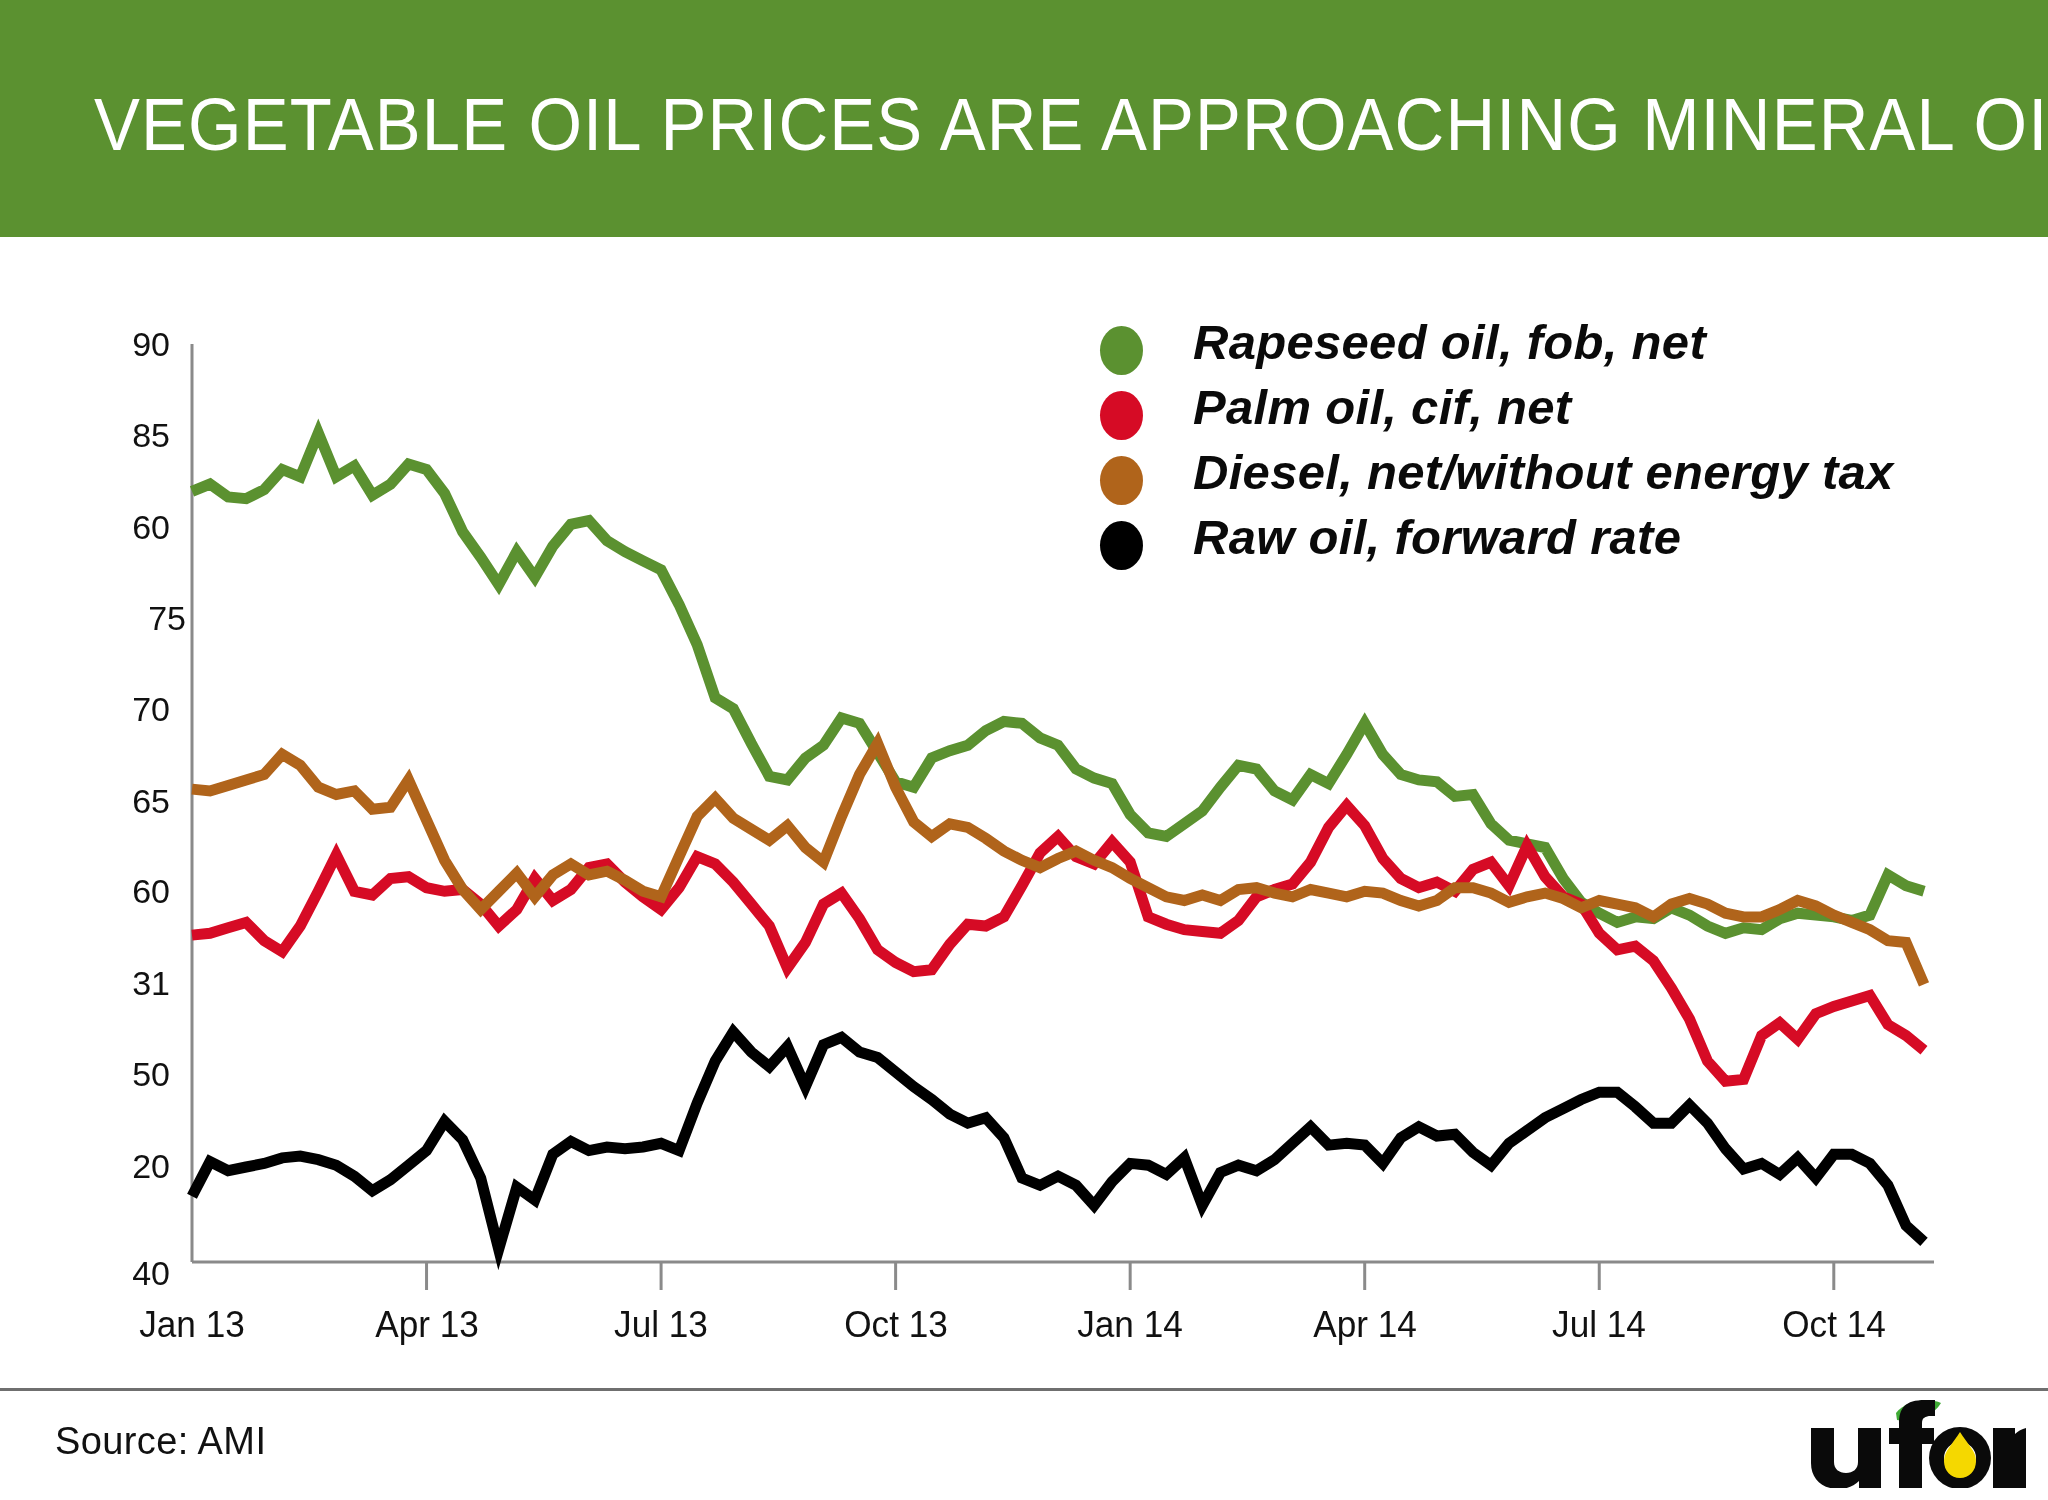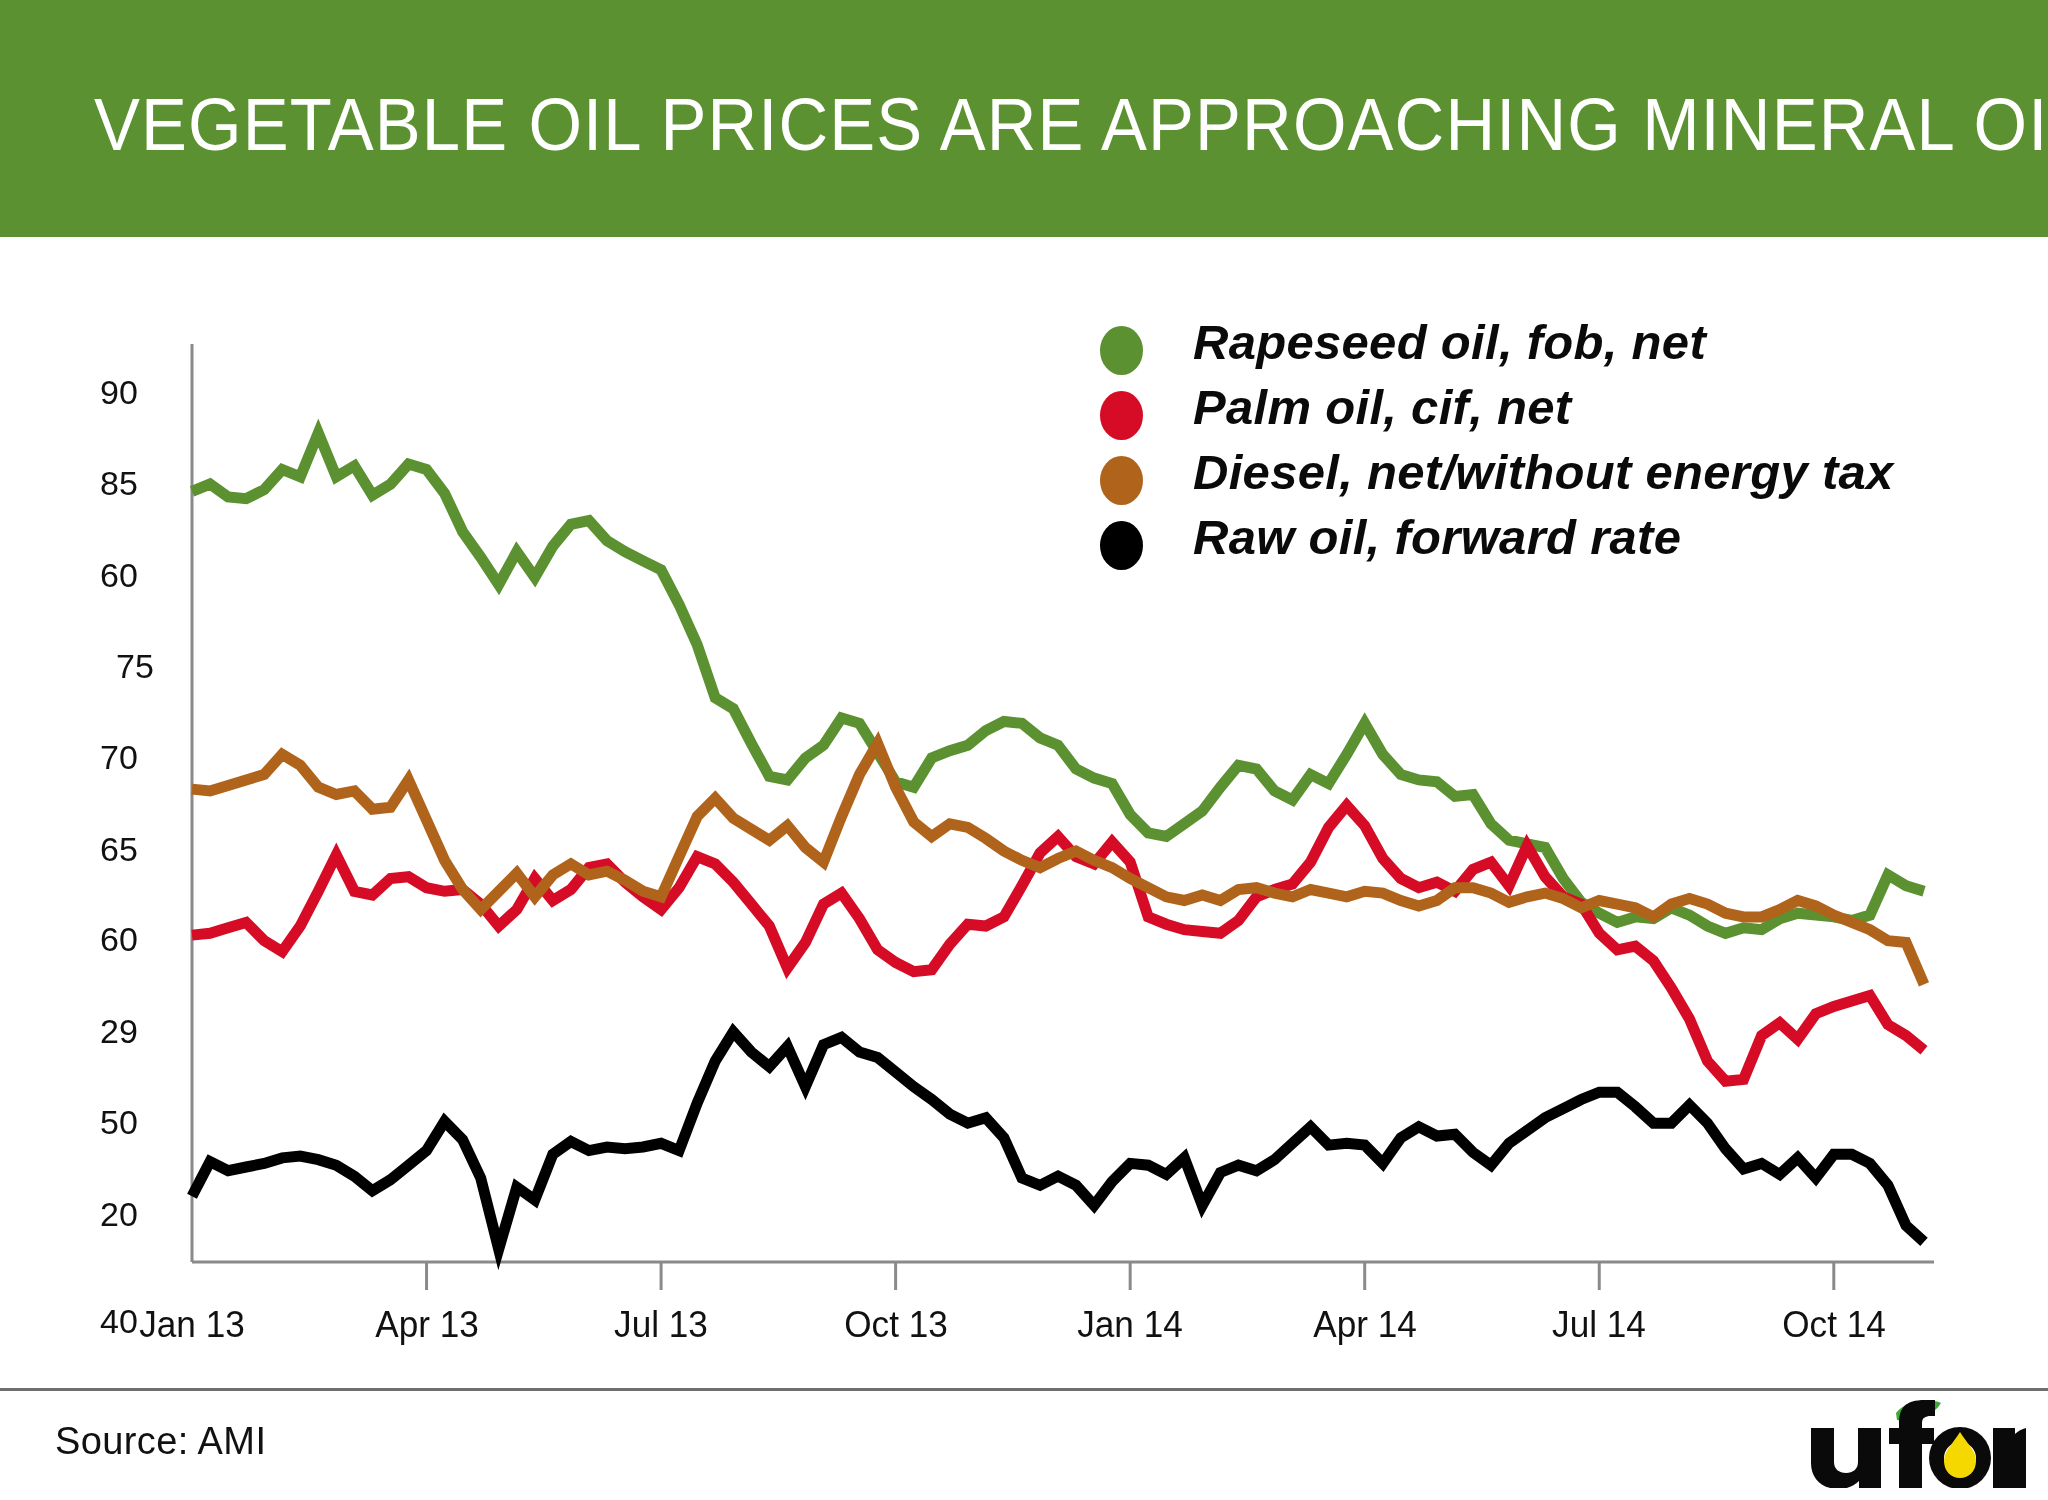--- a/index.html
+++ b/index.html
@@ -31,21 +31,21 @@
     position:absolute;left:105px;top:268px;
     font-family:"Liberation Sans",sans-serif;
     font-size:30px;font-weight:bold;color:#111;
     letter-spacing:.2px;
   }
 
   .ytick{
     position:absolute;
     font-family:"Liberation Sans",sans-serif;
     font-size:34px;color:#111;
-    width:70px;margin-top:48px;
+    text-align:right;width:70px;
   }
   .xtick{
     position:absolute;
     font-family:"Liberation Sans Narrow","Liberation Sans",sans-serif;
     font-size:37px;color:#111;
     text-align:center;width:230px;
     transform:scaleX(0.95);
   }
 
   
@@ -104,21 +104,21 @@
           <polyline points="192.0,552.1 210.0,553.9 228.1,548.4 246.1,542.9 264.2,537.5 282.2,517.4 300.3,528.3 318.3,550.2 336.3,557.5 354.4,553.9 372.4,572.2 390.5,570.3 408.5,542.9 426.5,583.1 444.6,623.3 462.6,652.5 480.7,672.6 498.7,654.3 516.8,636.1 534.8,659.8 552.8,637.9 570.9,626.9 588.9,637.9 607.0,634.2 625.0,643.4 643.0,654.3 661.1,659.8 679.1,619.6 697.2,579.5 715.2,561.2 733.3,581.3 751.3,592.2 769.3,603.2 787.4,588.6 805.4,610.5 823.5,625.1 841.5,579.5 859.5,537.5 877.6,506.4 895.6,550.2 913.7,584.9 931.7,599.5 949.8,586.8 967.8,590.4 985.8,601.4 1003.9,614.1 1021.9,623.3 1040.0,630.6 1058.0,621.5 1076.0,614.1 1094.1,623.3 1112.1,630.6 1130.2,641.5 1148.2,650.7 1166.3,659.8 1184.3,663.5 1202.3,658.0 1220.4,663.5 1238.4,652.5 1256.5,650.7 1274.5,656.1 1292.5,659.8 1310.6,652.5 1328.6,656.1 1346.7,659.8 1364.7,654.3 1382.8,656.1 1400.8,663.5 1418.8,668.9 1436.9,663.5 1454.9,650.7 1473.0,650.7 1491.0,656.1 1509.0,665.3 1527.1,659.8 1545.1,656.1 1563.2,661.6 1581.2,670.8 1599.3,663.5 1617.3,667.1 1635.3,670.8 1653.4,679.9 1671.4,667.1 1689.5,661.6 1707.5,667.1 1725.5,676.2 1743.6,679.9 1761.6,679.9 1779.7,672.6 1797.7,663.5 1815.8,668.9 1833.8,678.1 1851.8,685.4 1869.9,692.7 1887.9,703.6 1906.0,705.5 1924.0,747.4" fill="none" stroke="#b0641b" stroke-width="11" stroke-linejoin="miter" stroke-linecap="butt"></polyline>
           <polyline points="192.0,959.3 210.0,924.6 228.1,933.7 246.1,930.0 264.2,926.4 282.2,920.9 300.3,919.1 318.3,922.7 336.3,928.2 354.4,939.2 372.4,953.8 390.5,942.8 408.5,928.2 426.5,913.6 444.6,884.4 462.6,902.7 480.7,941.0 498.7,1012.2 516.8,950.1 534.8,962.9 552.8,917.3 570.9,904.5 588.9,913.6 607.0,910.0 625.0,911.8 643.0,910.0 661.1,906.3 679.1,913.6 697.2,866.1 715.2,824.1 733.3,794.9 751.3,815.0 769.3,829.6 787.4,809.5 805.4,849.7 823.5,807.7 841.5,800.4 859.5,815.0 877.6,820.5 895.6,835.1 913.7,849.7 931.7,862.5 949.8,877.1 967.8,886.2 985.8,880.7 1003.9,900.8 1021.9,941.0 1040.0,948.3 1058.0,939.2 1076.0,948.3 1094.1,968.4 1112.1,944.7 1130.2,926.4 1148.2,928.2 1166.3,937.4 1184.3,920.9 1202.3,968.4 1220.4,935.5 1238.4,928.2 1256.5,933.7 1274.5,922.7 1292.5,906.3 1310.6,889.9 1328.6,908.1 1346.7,906.3 1364.7,908.1 1382.8,926.4 1400.8,900.8 1418.8,889.9 1436.9,899.0 1454.9,897.2 1473.0,915.4 1491.0,928.2 1509.0,906.3 1527.1,893.5 1545.1,880.7 1563.2,871.6 1581.2,862.5 1599.3,855.2 1617.3,855.2 1635.3,869.8 1653.4,886.2 1671.4,886.2 1689.5,868.0 1707.5,886.2 1725.5,911.8 1743.6,931.9 1761.6,926.4 1779.7,937.4 1797.7,920.9 1815.8,941.0 1833.8,917.3 1851.8,917.3 1869.9,926.4 1887.9,948.3 1906.0,988.5 1924.0,1004.9" fill="none" stroke="#000000" stroke-width="11" stroke-linejoin="miter" stroke-linecap="butt"></polyline>
         </g>
     </svg>
   </div>
 
   <div id="ytick-layer">
       <div class="ytick" style="left:100px;top:1254px">40</div>
       <div class="ytick" style="left:100px;top:1147px">20</div>
       <div class="ytick" style="left:100px;top:1055px">50</div>
-      <div class="ytick" style="left:100px;top:964px">29</div>
+      <div class="ytick" style="left:100px;top:964px">31</div>
       <div class="ytick" style="left:100px;top:872px">60</div>
       <div class="ytick" style="left:100px;top:782px">65</div>
       <div class="ytick" style="left:100px;top:690px">70</div>
       <div class="ytick" style="left:116px;top:599px">75</div>
       <div class="ytick" style="left:100px;top:508px">60</div>
       <div class="ytick" style="left:100px;top:416px">85</div>
       <div class="ytick" style="left:100px;top:325px">90</div>
     </div>
   <div id="xtick-layer">
       <div class="xtick" style="left:77px;top:1304px">Jan 13</div>

